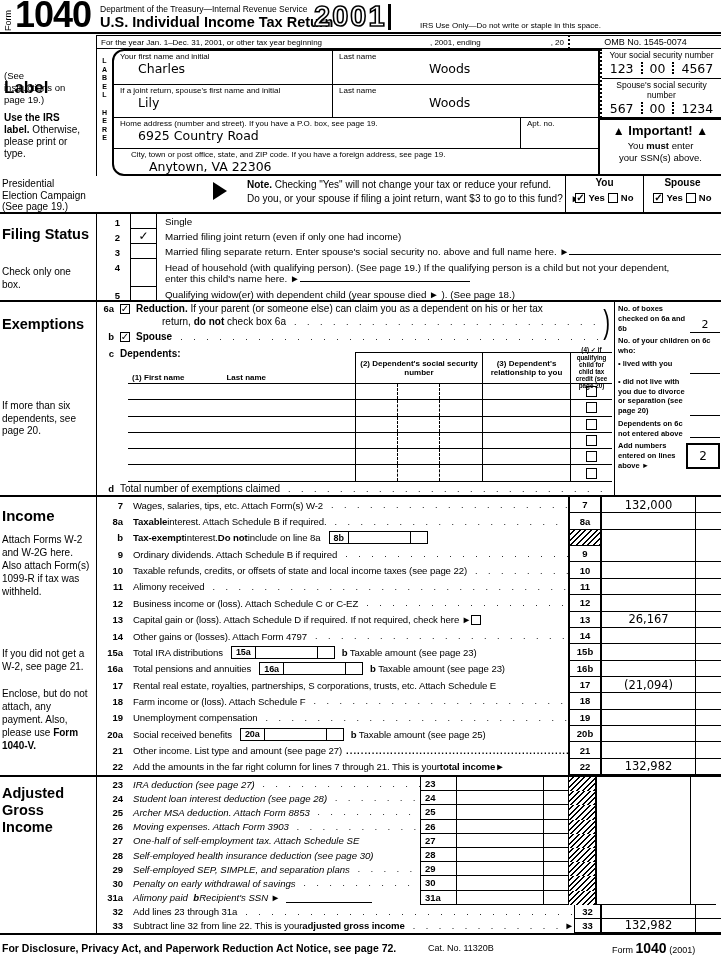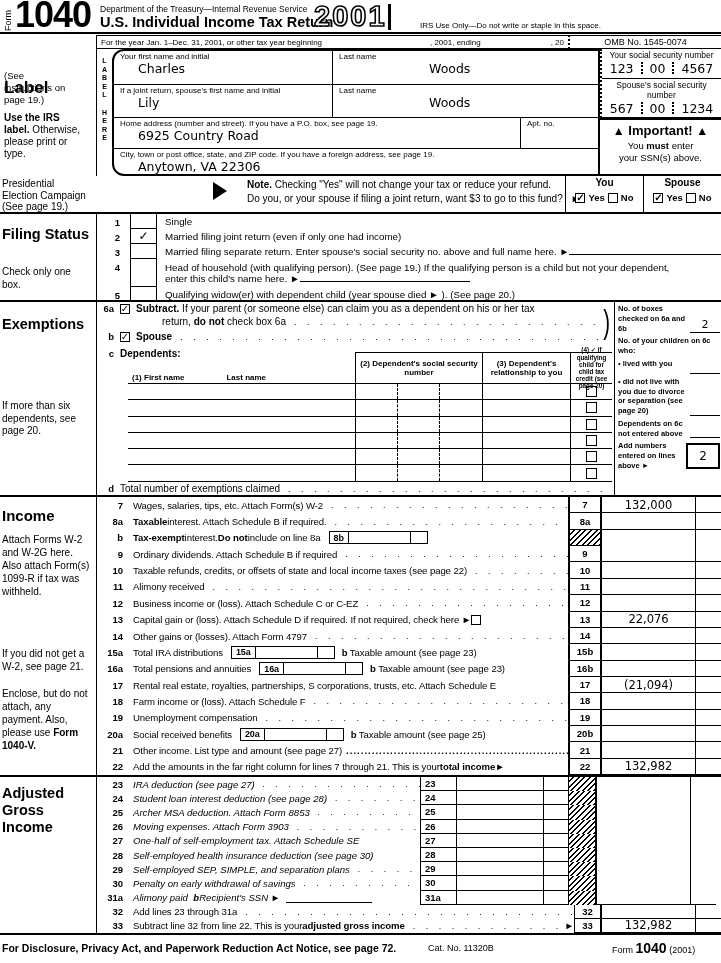--- a/index.html
+++ b/index.html
@@ -32,21 +32,21 @@
   
   .lb-title { left:4px; top:47px; font-size:17px; font-weight:bold;margin-top:31px; }
   .lb-see   { left:4px; top:70px; font-size:9.5px; width:70px; line-height:1.25; }
   .lb-use   { left:4px; top:112px; font-size:10px; width:80px; line-height:1.2; }
   .lhstrip  { left:96px; top:49px; width:16px; height:127px; border-left:1.6px solid #000;
               display:flex; flex-direction:column; align-items:center; font-size:7px; font-weight:bold; padding-top:8px; }
   .lhstrip span { line-height:8.5px; }
   .lhstrip .sp { height:9px; }
   .fields { left:112px; top:49px; width:488px; height:127px; border:2px solid #000; border-radius:12px 0 0 12px; overflow:hidden; }
   .frow { display:flex; border-bottom:1.6px solid #000; }
-  .frow:last-child { border-bottom:none; }
+  .frow:last-child { border-bottom:none;margin-left:11px; }
   .fcell { padding:1px 0 0 6px; }
   .fcell .flab { font-size:8px; }
   .fcell .fval { font-size:12.5px; font-family:"DejaVu Sans",sans-serif; padding-left:18px; }
   .bl { border-left:1.6px solid #000; }
   .ssncol { left:600px; top:49px; width:121px; height:69px; border-left:2px dotted #000; border-bottom:1.6px solid #000; font-size:8.5px; text-align:center; }
   .ssnlab { padding-top:1px; }
   .ssnval { display:flex; justify-content:center; align-items:center; font-size:12.5px; font-family:"DejaVu Sans",sans-serif; height:16px; }
   .ssep { border-left:2px dotted #000; height:12px; margin:0 7px; }
   .ssndiv { border-top:1.2px solid #000; margin-top:2px; }
   .impbox { left:600px; top:118px; width:121px; height:58px; border-top:2.5px solid #000; border-bottom:2.5px solid #000; text-align:center; }
@@ -315,34 +315,34 @@
           <div class="fs-cb"></div>
           <div class="fs-text">
             <div class="fs-line">Head of household (with qualifying person). (See page 19.) If the qualifying person is a child but not your dependent,</div>
             <div class="fs-line">enter this child's name here. ►<span class="blank-line"></span></div>
           </div>
         </div>
         <div class="fs-row" style="height: 15px;">
           <span class="fs-num">5</span>
           <div class="fs-cb"></div>
           <div class="fs-text">
-            <div class="fs-line">Qualifying widow(er) with dependent child (year spouse died ►          ). (See page 20.)</div>
+            <div class="fs-line">Qualifying widow(er) with dependent child (year spouse died ►          ). (See page 18.)</div>
           </div>
         </div>
       </div>
   </div>
 
   <div class="abs" id="sec-ex">
     <div class="abs ex-title">Exemptions</div>
     <div class="abs ex-more">If more than six dependents, see page 20.</div>
 
     <div class="ex-row" style="left:98px; top:1px; width:500px;">
       <span class="ex-num">6a</span>
       <span class="cb sm" id="cb-6a">✓</span>
-      <span style="margin-left:6px;"><b>Subtract.</b><span> If your parent (or someone else) can claim you as a dependent on his or her tax</span></span>
+      <span style="margin-left:6px;"><b>Reduction.</b><span> If your parent (or someone else) can claim you as a dependent on his or her tax</span></span>
     </div>
     <div class="ex-row" style="left:162px; top:14px; width:440px;">
       <span><span>return, </span><b>do not</b><span> check box 6a</span></span>
       <span class="leader">. . . . . . . . . . . . . . . . . . . . . . . . . . . . . . . . . . . . . . . . . . . . . . . . . . . . . . . .</span>
     </div>
     <div class="abs brace">)</div>
     <div class="ex-row" style="left:98px; top:29px; width:504px;">
       <span class="ex-num">b</span>
       <span class="cb sm" id="cb-6b">✓</span>
       <b style="margin-left:6px;">Spouse</b>
@@ -554,21 +554,21 @@
           <div class="ramt"></div>
           <div class="rcent"></div>
         </div>
         <div class="irow">
           <span class="rnum">13</span>
           <div class="rtext">
             <span>Capital gain or (loss). Attach Schedule D if required. If not required, check here ►</span>
             <span class="cb sm"></span>
           </div>
           <div class="rln">13</div>
-          <div class="ramt">22,076</div>
+          <div class="ramt">26,167</div>
           <div class="rcent"></div>
         </div>
         <div class="irow">
           <span class="rnum">14</span>
           <div class="rtext">
             <span>Other gains or (losses). Attach Form 4797</span>
             <span class="leader">. . . . . . . . . . . . . . . . . . . . . . . . . . . . . . . . . . . . . . . . . . . . . . . . . . . . . . . .</span>
           </div>
           <div class="rln">14</div>
           <div class="ramt"></div>

